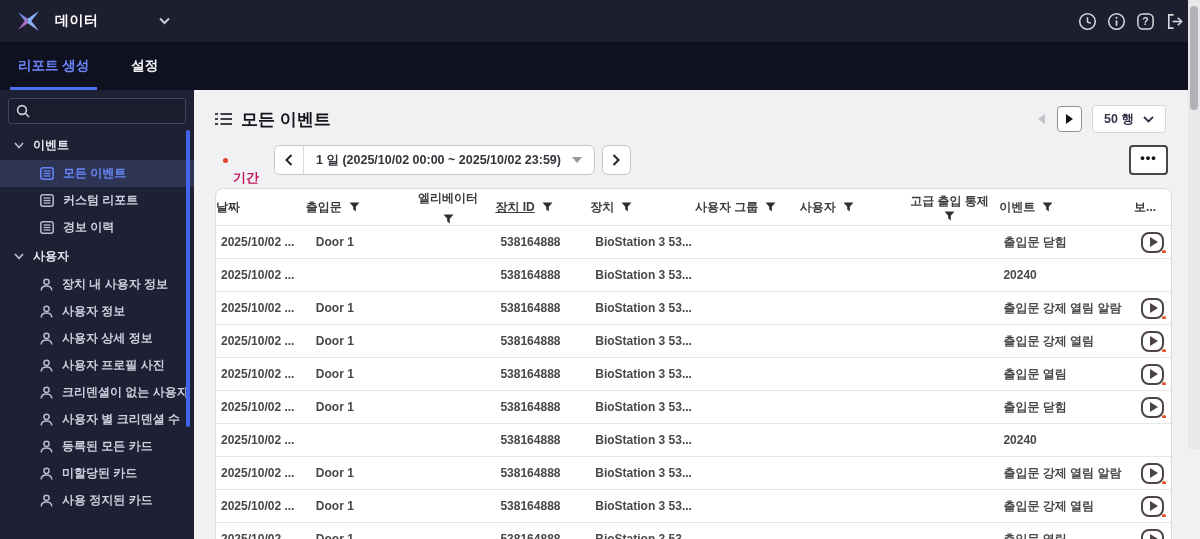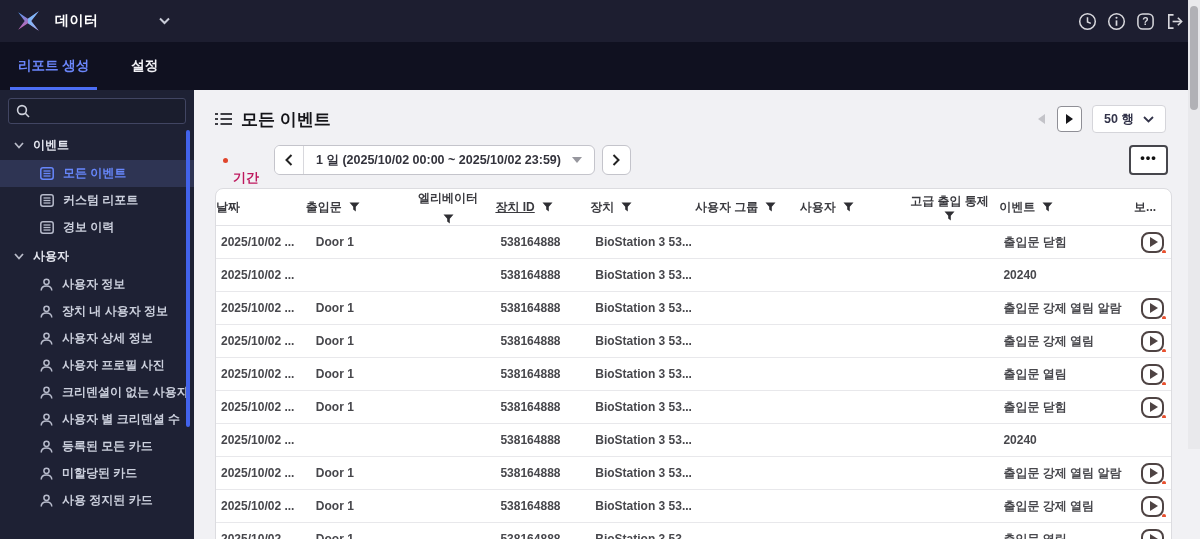--- a/index.html
+++ b/index.html
@@ -227,31 +227,31 @@
     <span class="tg-label">사용자</span>
   </div>
         <div class="tree-item">
 
     <span class="ti-icon ic-user">
       <svg width="13" height="13" viewBox="0 0 13 13">
               <circle cx="6.5" cy="3.8" r="2.6" fill="none" stroke="currentColor" stroke-width="1.5"></circle>
               <path d="M1.2 12.5 C1.2 9.4 3.5 7.9 6.5 7.9 C9.5 7.9 11.8 9.4 11.8 12.5" fill="none" stroke="currentColor" stroke-width="1.5"></path>
             </svg>
     </span>
+    <span class="ti-label">장치 내 사용자 정보</span>
+  </div>
+        <div class="tree-item">
+
+    <span class="ti-icon ic-user">
+      <svg width="13" height="13" viewBox="0 0 13 13">
+              <circle cx="6.5" cy="3.8" r="2.6" fill="none" stroke="currentColor" stroke-width="1.5"></circle>
+              <path d="M1.2 12.5 C1.2 9.4 3.5 7.9 6.5 7.9 C9.5 7.9 11.8 9.4 11.8 12.5" fill="none" stroke="currentColor" stroke-width="1.5"></path>
+            </svg>
+    </span>
     <span class="ti-label">사용자 정보</span>
-  </div>
-        <div class="tree-item">
-
-    <span class="ti-icon ic-user">
-      <svg width="13" height="13" viewBox="0 0 13 13">
-              <circle cx="6.5" cy="3.8" r="2.6" fill="none" stroke="currentColor" stroke-width="1.5"></circle>
-              <path d="M1.2 12.5 C1.2 9.4 3.5 7.9 6.5 7.9 C9.5 7.9 11.8 9.4 11.8 12.5" fill="none" stroke="currentColor" stroke-width="1.5"></path>
-            </svg>
-    </span>
-    <span class="ti-label">장치 내 사용자 정보</span>
   </div>
         <div class="tree-item">
 
     <span class="ti-icon ic-user">
       <svg width="13" height="13" viewBox="0 0 13 13">
               <circle cx="6.5" cy="3.8" r="2.6" fill="none" stroke="currentColor" stroke-width="1.5"></circle>
               <path d="M1.2 12.5 C1.2 9.4 3.5 7.9 6.5 7.9 C9.5 7.9 11.8 9.4 11.8 12.5" fill="none" stroke="currentColor" stroke-width="1.5"></path>
             </svg>
     </span>
     <span class="ti-label">사용자 상세 정보</span>

